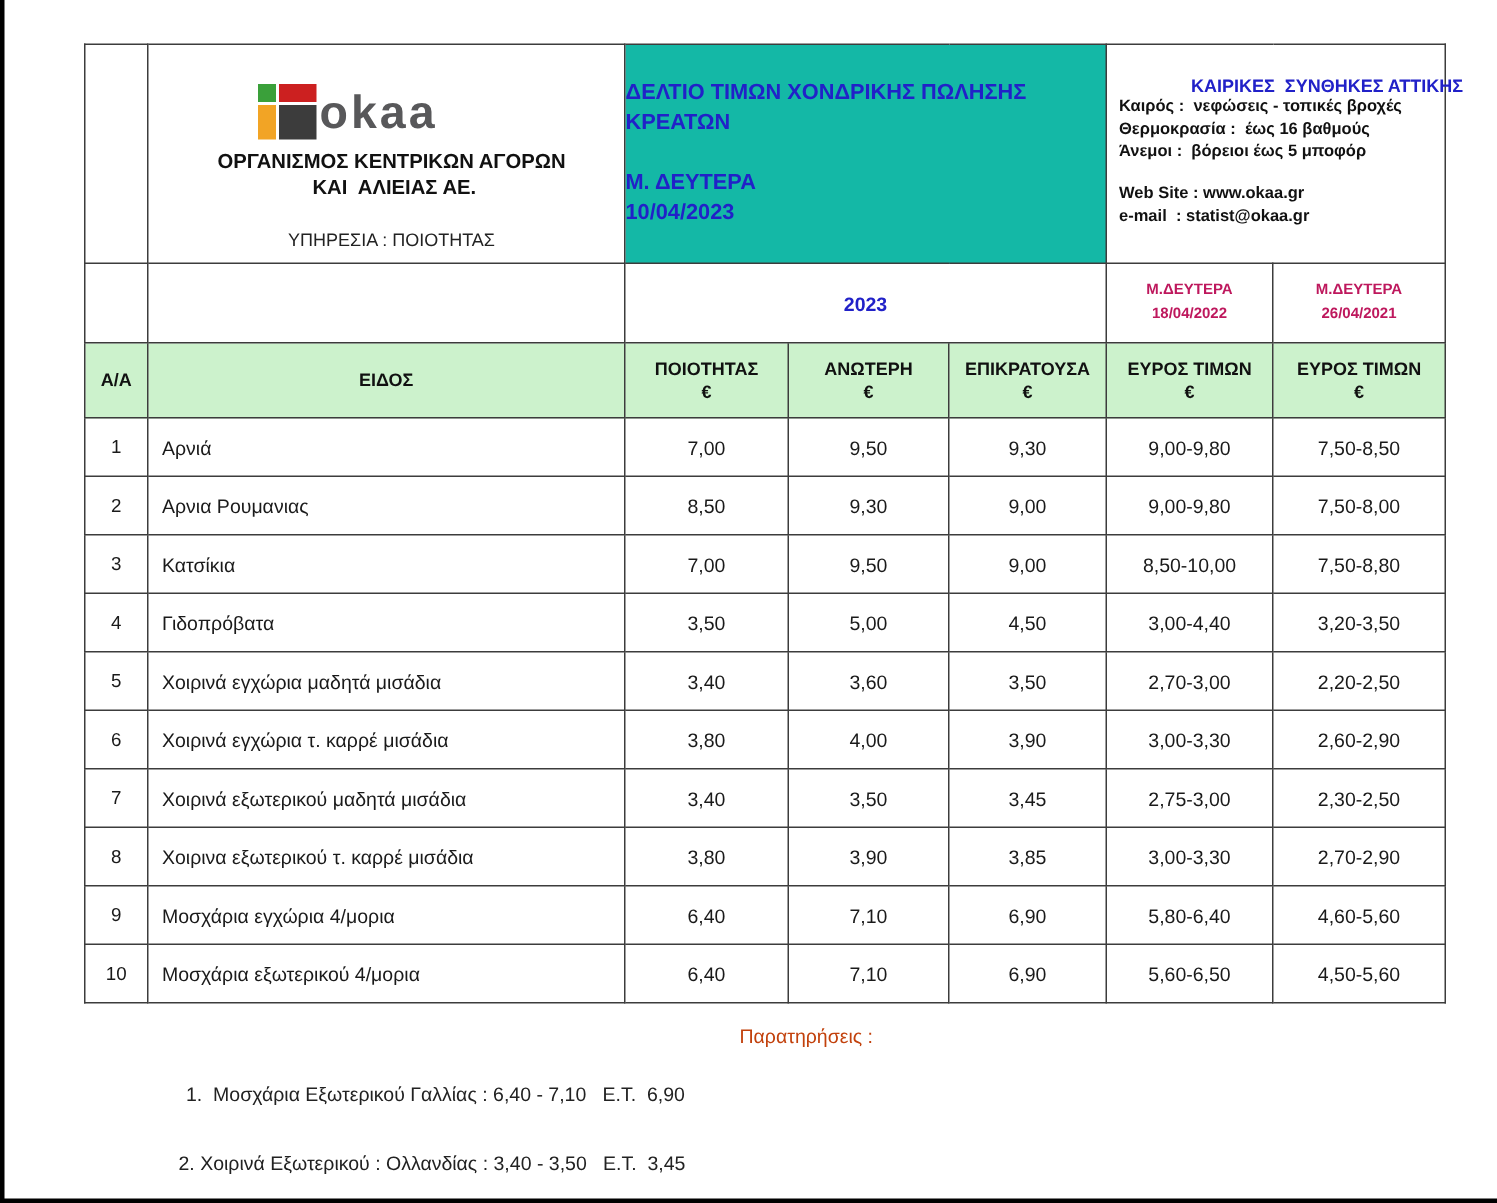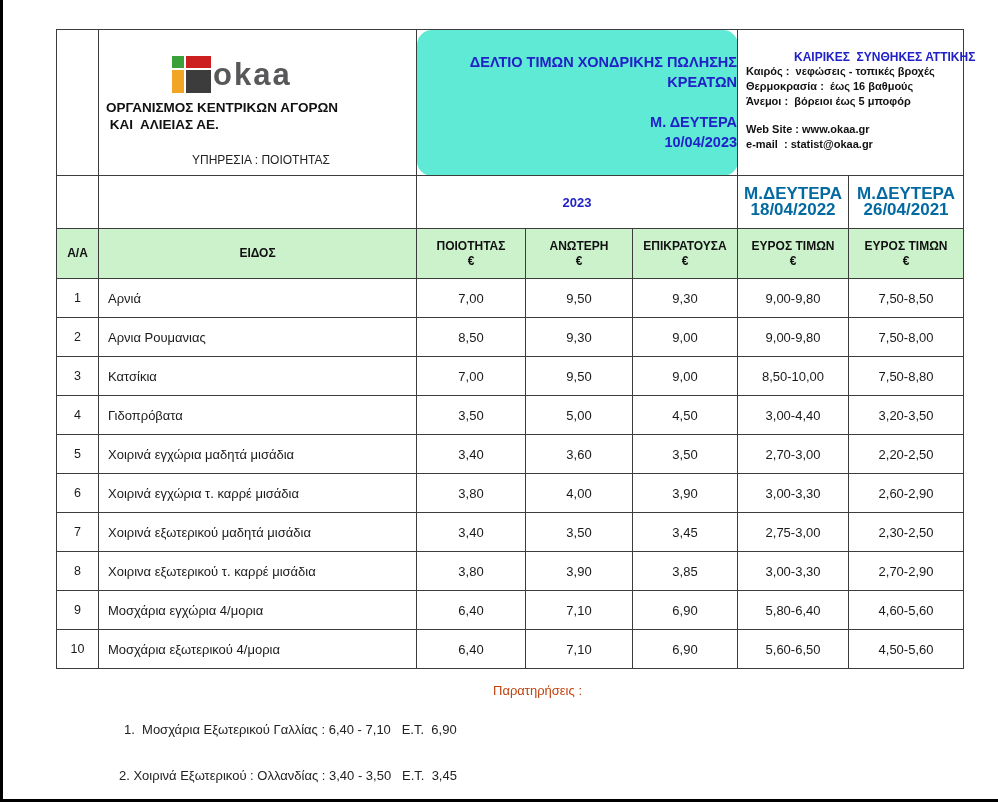--- a/index.html
+++ b/index.html
@@ -34,36 +34,36 @@
   }
   .sq { width: 100%; height: 100%; }
   .sq-green  { background: #3aa03a; }
   .sq-red    { background: #cc2020; }
   .sq-orange { background: #f2a425; }
   .sq-dark   { background: #3c3c3c; }
   .logo-word {
     font-size: 31px; line-height: 28px; font-weight: bold; color: #58585a;
     letter-spacing: 2px;
   }
-  .org-line { font-size: 13.5px; font-weight: bold; color: #111; line-height: 17px; white-space: pre; }
+  .org-line { font-size: 13.5px; font-weight: bold; color: #111; line-height: 17px; white-space: pre; text-align: center; }
   .org-block { margin-top: 5px; }
   .service-line { font-size: 12px; color: #222; margin-top: 20px; white-space: pre; text-align: center; }
 
-  .title-cell { background: #5eead4; text-align: right; padding-top: 22px; border-radius: 15px; }
+  .title-cell { background: #14b8a6; text-align: left; padding-top: 22px; }
   .title-line { color: #2121c8; font-weight: bold; font-size: 14.5px; line-height: 20px; }
   .title-day { margin-top: 20px; }
 
   .weather-cell { padding: 20px 6px 0 8px; }
   .weather-title { color: #2121c8; font-weight: bold; font-size: 12px; white-space: pre; padding-left: 48px; }
   .weather-line { color: #111; font-weight: bold; font-size: 11px; line-height: 15px; white-space: pre; }
   .weather-gap { height: 13px; }
 
   
   .year-cell { text-align: center; color: #2121c8; font-weight: bold; font-size: 13px; }
-  .ref-cell { text-align: center; color: #0369a1; font-weight: bold; font-size: 17px; line-height: 16px; }
+  .ref-cell { text-align: center; color: #be185d; font-weight: bold; font-size: 10px; line-height: 16px; }
 
   
   tr.band-cols th { background: #ccf2cc; text-align: center; font-size: 12px; font-weight: bold; color: #111; line-height: 15px; }
 
   
   td.c-num { text-align: center; font-size: 12.5px; }
   td.c-species { text-align: left; font-size: 13px; padding-left: 9px; }
   td.c-val { text-align: center; font-size: 13px; margin-left: 15px; }
 
   

